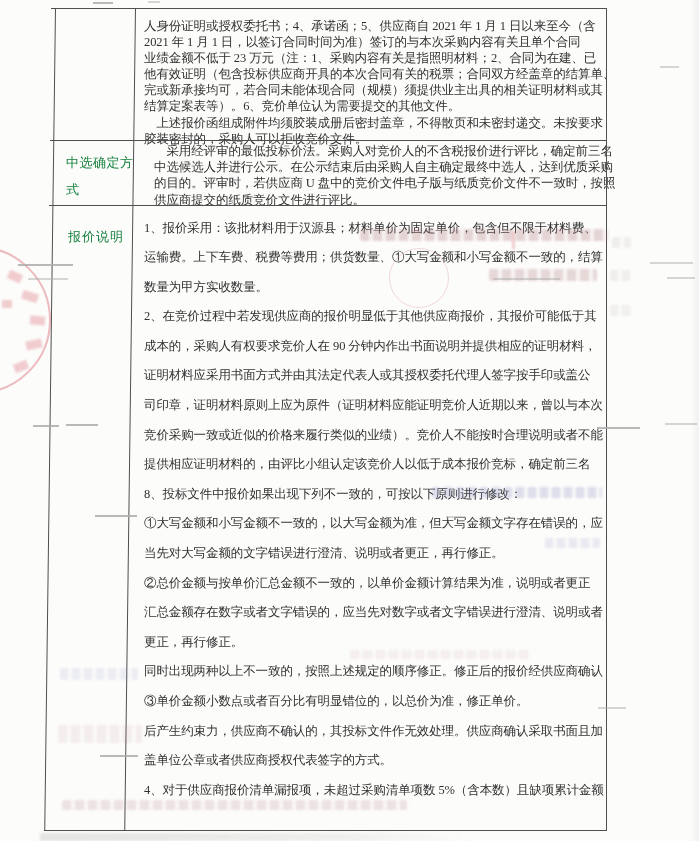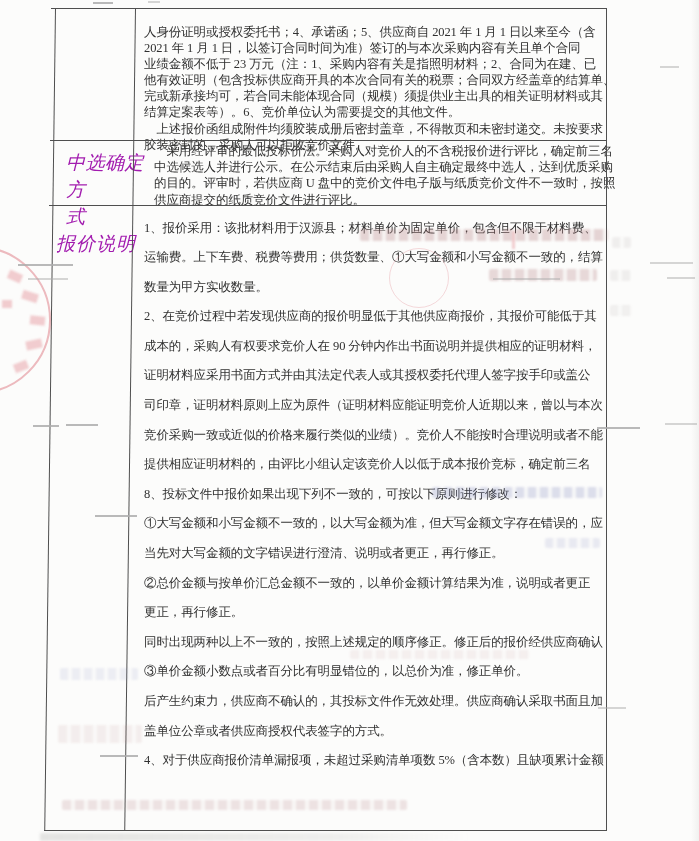--- a/index.html
+++ b/index.html
@@ -14,34 +14,34 @@
   .bline{position:absolute;background:#4f4f4f;}
   .h1{left:51px;top:8px;width:556px;height:1.2px;}
   .h2{left:50px;top:139.5px;width:557px;height:1.2px;}
   .h3{left:49px;top:205px;width:558px;height:1.2px;}
   .h4{left:44px;top:830px;width:563px;height:1.4px;}
   .vR{left:606px;top:8px;width:1.2px;height:822px;}
   .vL{left:55px;top:8px;width:1.3px;height:822px;transform:rotate(0.75deg);transform-origin:top left;}
   .vM{left:135px;top:8px;width:1.1px;height:822px;transform:rotate(0.75deg);transform-origin:top left;}
   
   .row{position:absolute;left:56px;width:550px;display:flex;align-items:stretch;}
-  .row .th{width:80px;flex:none;font-size:19px;color:#a21caf;font-style:italic;}
+  .row .th{width:80px;flex:none;font-size:13px;color:#15803d;}
   .row .td{flex:1;padding-left:8px;}
   .ln{white-space:nowrap;font-size:12.5px;letter-spacing:-0.1px;color:#303030;}
   .r0{top:8px;height:131px;}
-  .r0 .td{padding-top:16px;}
+  .r0 .td{padding-top:10px;}
   .r0 .ln{line-height:16.1px;}
   .r1{top:140px;height:65px;}
   .r1 .td{padding-top:3px;}
   .r1 .ln{line-height:16.2px;}
   .r1 .th{padding:9px 0 0 10px;line-height:27px;letter-spacing:0.5px;}
   .r2{top:205px;height:625px;}
   .r2 .td{padding-top:8.5px;}
   .r2 .ln{line-height:29.6px;}
-  .r2 .th{padding-top:30px;text-align:left;letter-spacing:1px;line-height:18px;}
+  .r2 .th{padding-top:23px;text-align:center;letter-spacing:1px;line-height:18px;}
   
   .dash{position:absolute;height:1.6px;background:#adadad;opacity:.85;}
   .dash.f{opacity:.5;}
   .stamp-ring{position:absolute;border-radius:50%;border:2px solid rgba(222,120,130,.5);filter:blur(.6px);}
   .stamp-mark{position:absolute;background:rgba(224,125,135,.38);filter:blur(1px);}
   .ghost{position:absolute;filter:blur(1.3px);border-radius:2px;}
   .ghost.red{background:repeating-linear-gradient(90deg,rgba(175,120,122,.55) 0 9px,rgba(175,120,122,.12) 9px 13px);}
   .ghost.blue{background:repeating-linear-gradient(90deg,rgba(125,132,185,.5) 0 8px,rgba(125,132,185,.1) 8px 12px);}
   .ghost.gray{background:repeating-linear-gradient(90deg,rgba(150,140,140,.4) 0 8px,rgba(150,140,140,.1) 8px 12px);}
   .edge-bottom{position:absolute;left:40px;top:833px;width:430px;height:8px;
@@ -91,20 +91,21 @@
           <div class="ln">2、在竞价过程中若发现供应商的报价明显低于其他供应商报价，其报价可能低于其</div>
           <div class="ln">成本的，采购人有权要求竞价人在 90 分钟内作出书面说明并提供相应的证明材料，</div>
           <div class="ln">证明材料应采用书面方式并由其法定代表人或其授权委托代理人签字按手印或盖公</div>
           <div class="ln">司印章，证明材料原则上应为原件（证明材料应能证明竞价人近期以来，曾以与本次</div>
           <div class="ln">竞价采购一致或近似的价格来履行类似的业绩）。竞价人不能按时合理说明或者不能</div>
           <div class="ln">提供相应证明材料的，由评比小组认定该竞价人以低于成本报价竞标，确定前三名</div>
           <div class="ln">8、投标文件中报价如果出现下列不一致的，可按以下原则进行修改：</div>
           <div class="ln">①大写金额和小写金额不一致的，以大写金额为准，但大写金额文字存在错误的，应</div>
           <div class="ln">当先对大写金额的文字错误进行澄清、说明或者更正，再行修正。</div>
           <div class="ln">②总价金额与按单价汇总金额不一致的，以单价金额计算结果为准，说明或者更正</div>
+          <div class="ln">汇总金额存在数字或者文字错误的，应当先对数字或者文字错误进行澄清、说明或者</div>
           <div class="ln">更正，再行修正。</div>
           <div class="ln">同时出现两种以上不一致的，按照上述规定的顺序修正。修正后的报价经供应商确认</div>
           <div class="ln">③单价金额小数点或者百分比有明显错位的，以总价为准，修正单价。</div>
           <div class="ln">后产生约束力，供应商不确认的，其投标文件作无效处理。供应商确认采取书面且加</div>
           <div class="ln">盖单位公章或者供应商授权代表签字的方式。</div>
           <div class="ln">4、对于供应商报价清单漏报项，未超过采购清单项数 5%（含本数）且缺项累计金额</div>
         </div>
       </div>
     </div>
 

